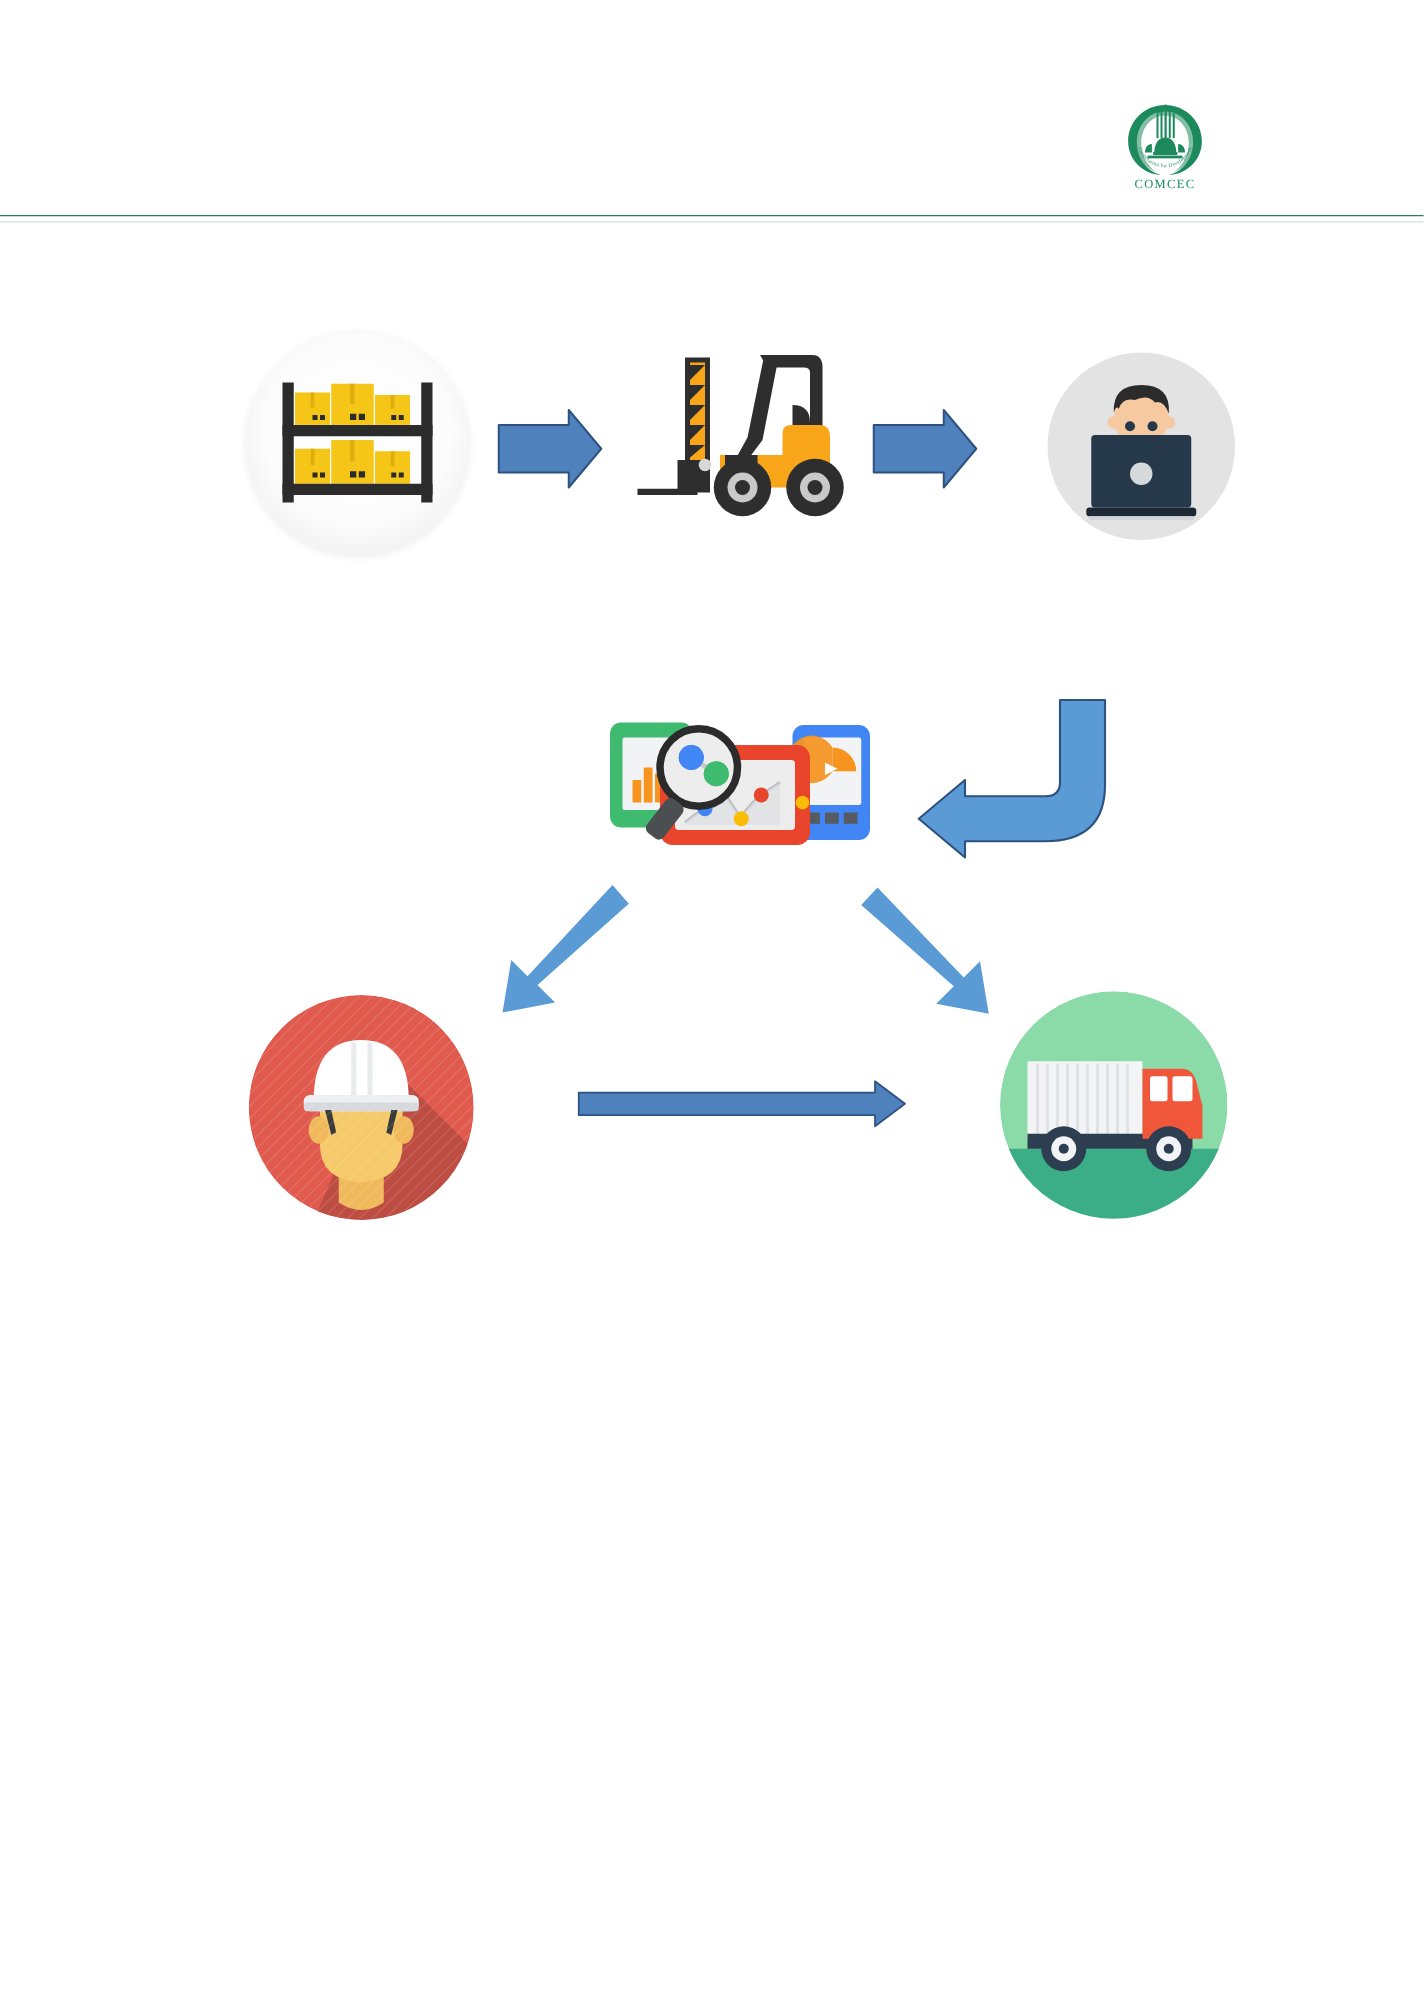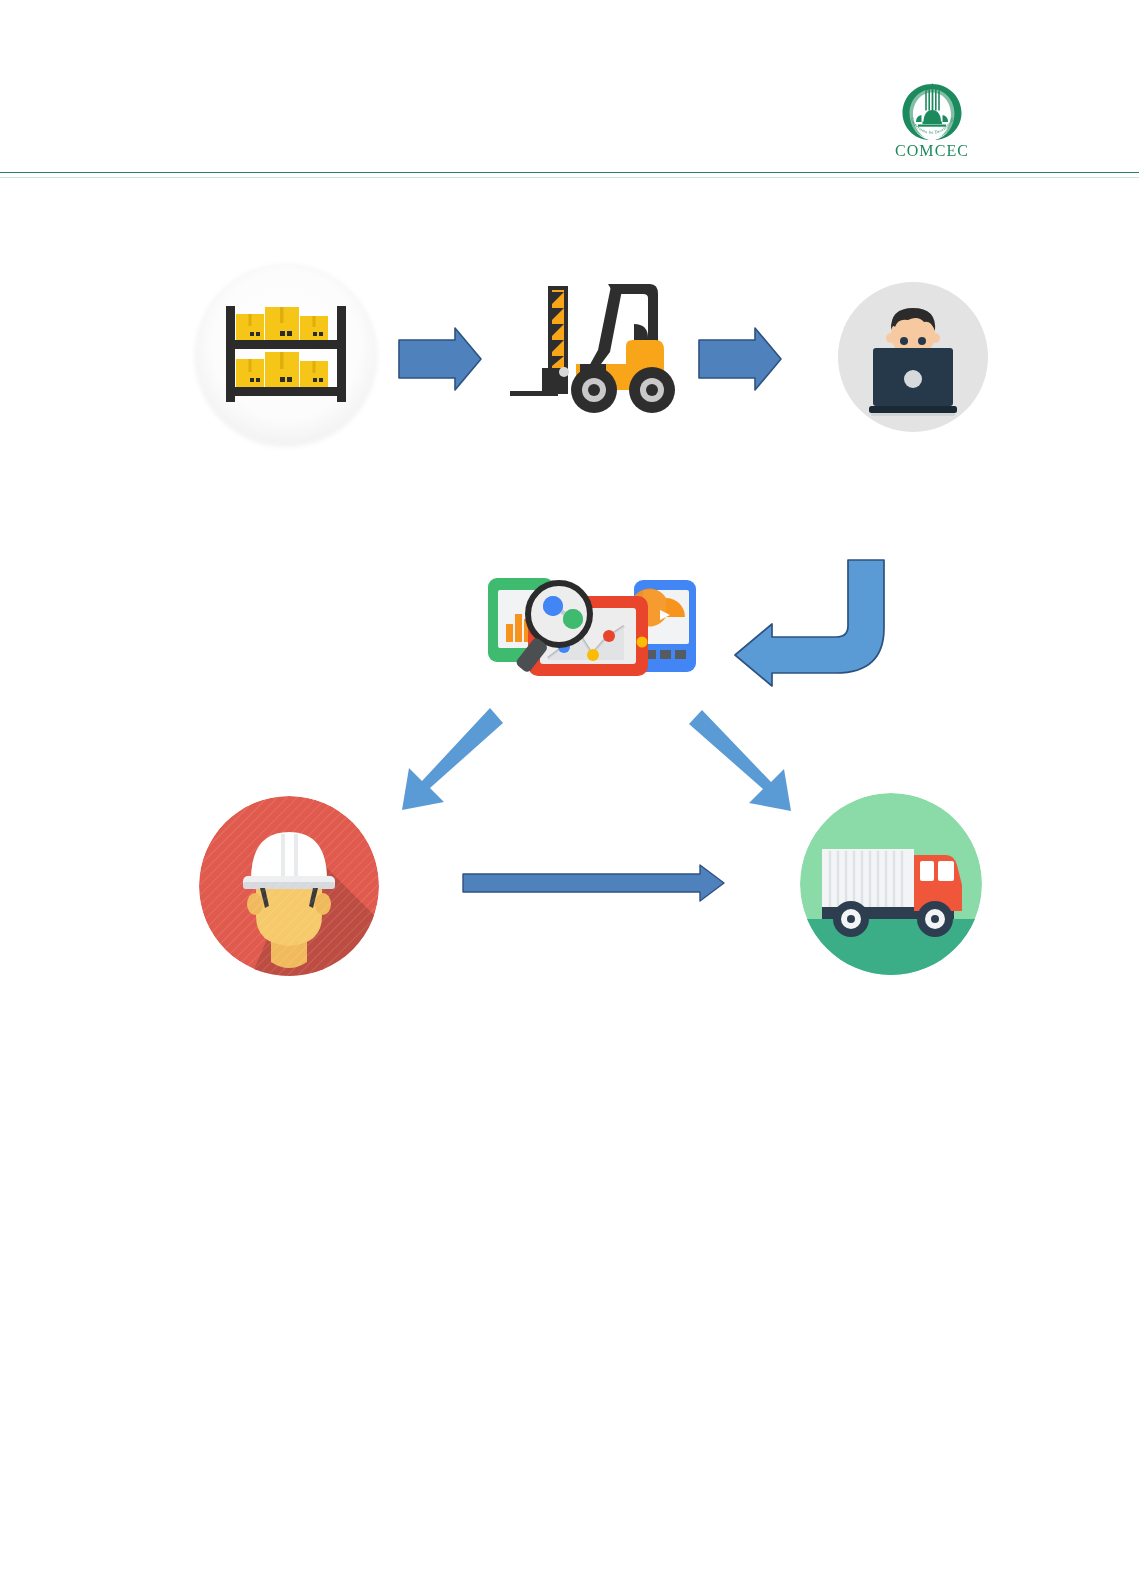--- a/index.html
+++ b/index.html
@@ -33,21 +33,21 @@
     align-items: center;
   }
   .logo-mark {
     width: 66px;
     height: 60px;
     display: block;
   }
   .logo-wordmark {
     margin-top: 1px;
     font-family: "Liberation Serif", serif;
-    font-size: 16px;
+    font-size: 10px;
     letter-spacing: 1.1px;
     color: #1d8a5e;
     font-weight: 400;
     line-height: 1;
   }
   .header-rule {
     position: absolute;
     left: 0;
     top: 172px;
     width: 1139px;

